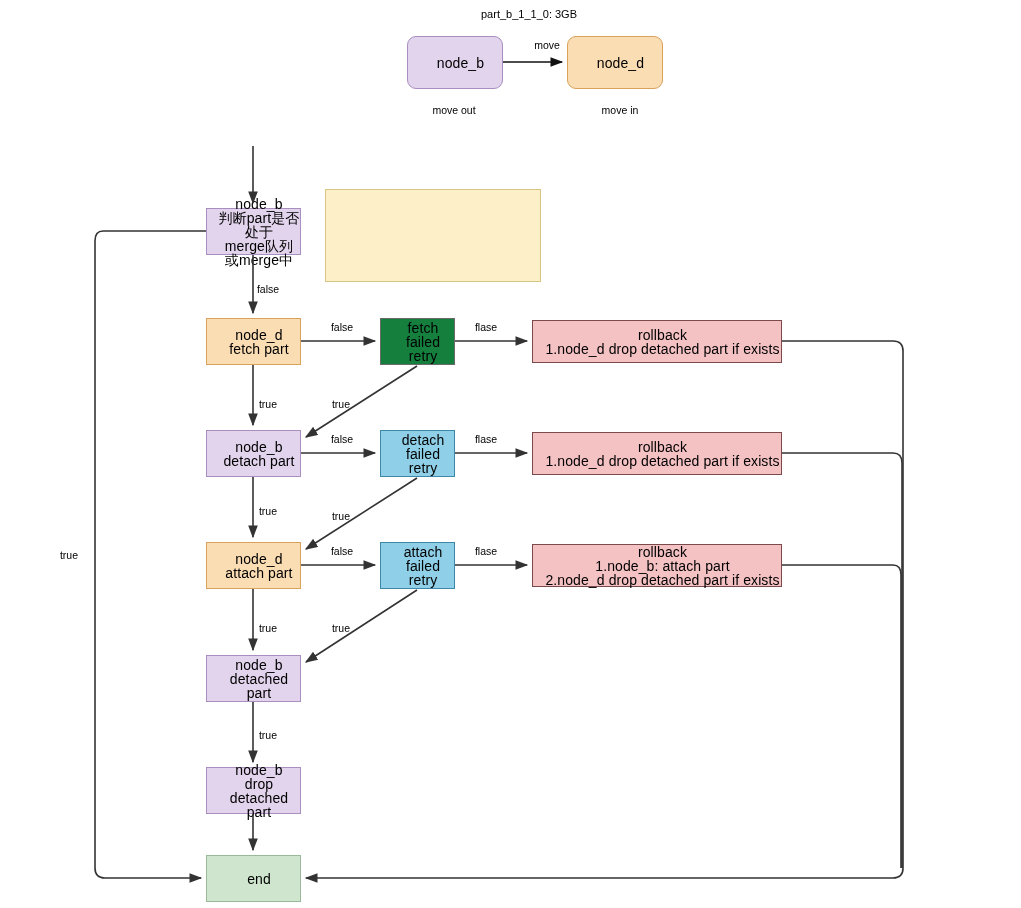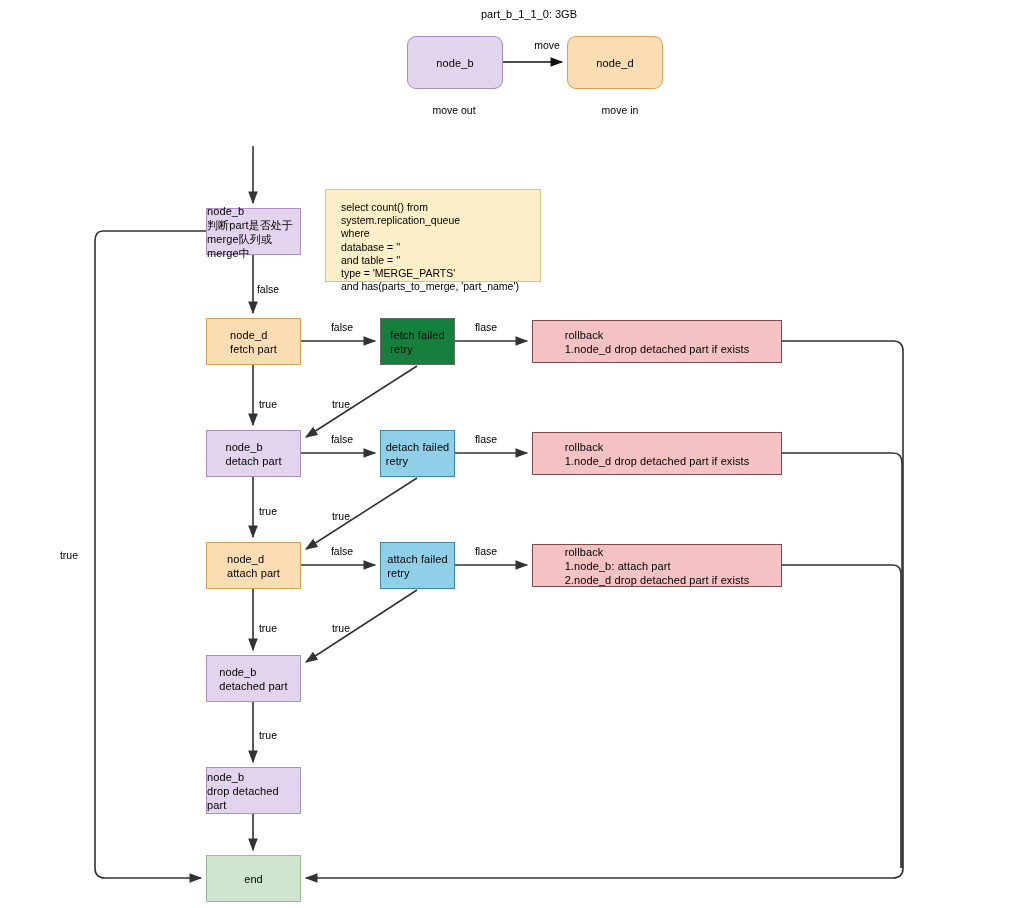--- a/index.html
+++ b/index.html
@@ -25,25 +25,26 @@
     width: 1021px;
     height: 908px;
     pointer-events: none;
   }
   .node {
     position: absolute;
     box-sizing: border-box;
     display: flex;
     align-items: center;
     justify-content: center;
-    text-align: left;
-    font-size: 11px;
+    text-align: center;
+    font-size: 14px;
     line-height: 14px;
     white-space: pre-line;
     letter-spacing: 0.1px;
+    padding-left: 11px;
   }
   .n-green  { background: #cfe5cd; border: 1px solid #9ab89a; }
   .n-purple { background: #e2d4ec; border: 1px solid #a98ec0; }
   .n-orange { background: #fbddb4; border: 1px solid #d9a25a; }
   .n-yellow { background: #15803d; border: 1px solid #6a6a6a; }
   .n-cyan   { background: #8fd0e8; border: 1px solid #3d88a6; }
   .n-pink   { background: #f5c2c4; border: 1px solid #7a4a4c; }
   .n-note   { background: #fdf0c8; border: 1px solid #d9c583; }
 
   .rounded { border-radius: 9px; }
@@ -79,26 +80,20 @@
 
   <div class="title" style="left:529px; top:8px;">part_b_1_1_0: 3GB</div>
 
   <div class="node n-purple rounded" style="left:407px; top:36px; width:96px; height:53px;">node_b</div>
   <div class="node n-orange rounded" style="left:567px; top:36px; width:96px; height:53px;">node_d</div>
   <div class="lbl c" style="left:531px; top:39px;margin-left:16px;">move</div>
   <div class="lbl c" style="left:454px; top:104px;">move out</div>
   <div class="lbl c" style="left:620px; top:104px;">move in</div>
 
   <div class="node n-note" style="left:325px; top:189px; width:216px; height:93px;"></div>
-  <div class="note-text" style="left:325px; top:189px; width:216px; height:93px;">select count() from system.replication_queue
-where
-database = ''
-and table = ''
-type = 'MERGE_PARTS'
-and has(parts_to_merge, 'part_name')</div>
 
 
   <div class="node n-purple" style="left:206px; top:208px; width:95px; height:47px;">node_b
 判断part是否处于
 merge队列或merge中</div>
 
   <div class="node n-orange" style="left:206px; top:318px; width:95px; height:47px;">node_d
 fetch part</div>
   <div class="node n-yellow" style="left:380px; top:318px; width:75px; height:47px;">fetch failed
 retry</div>

